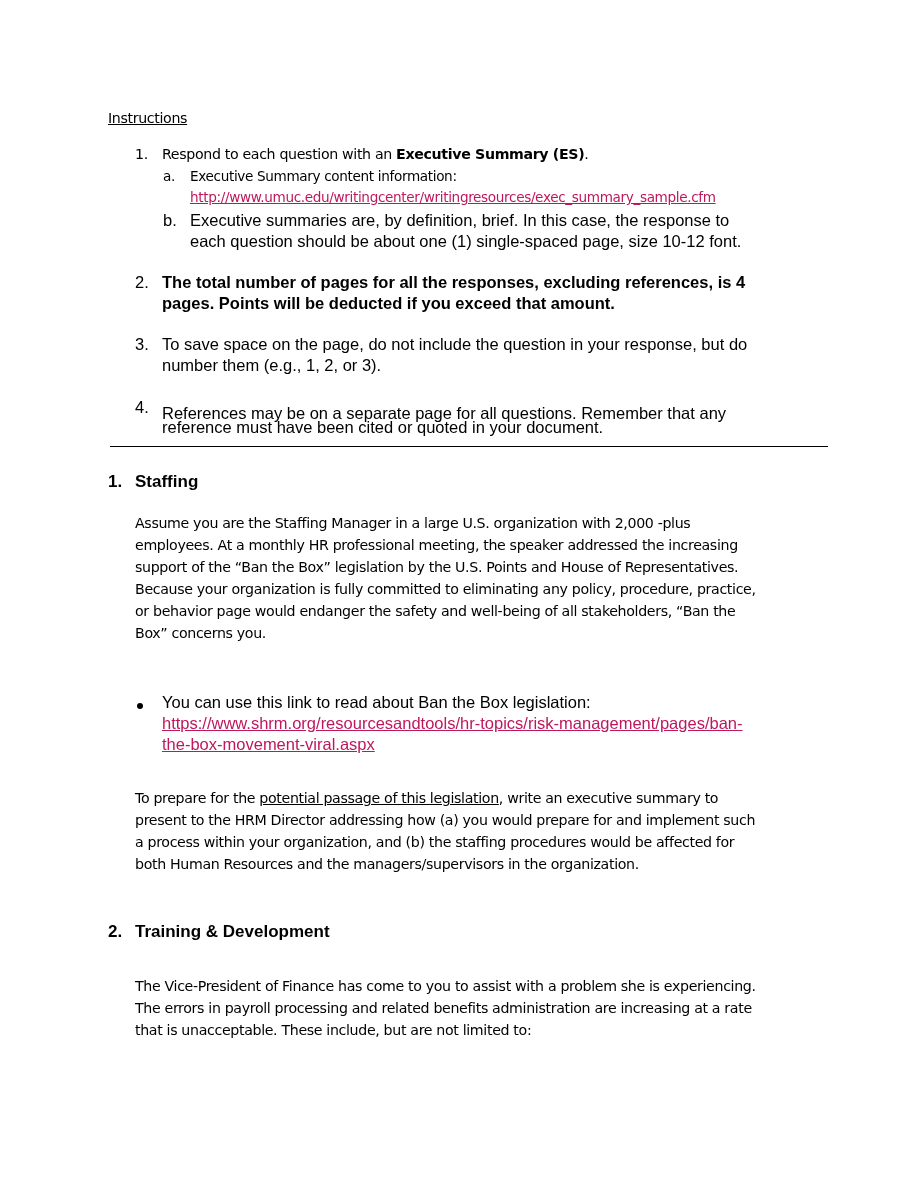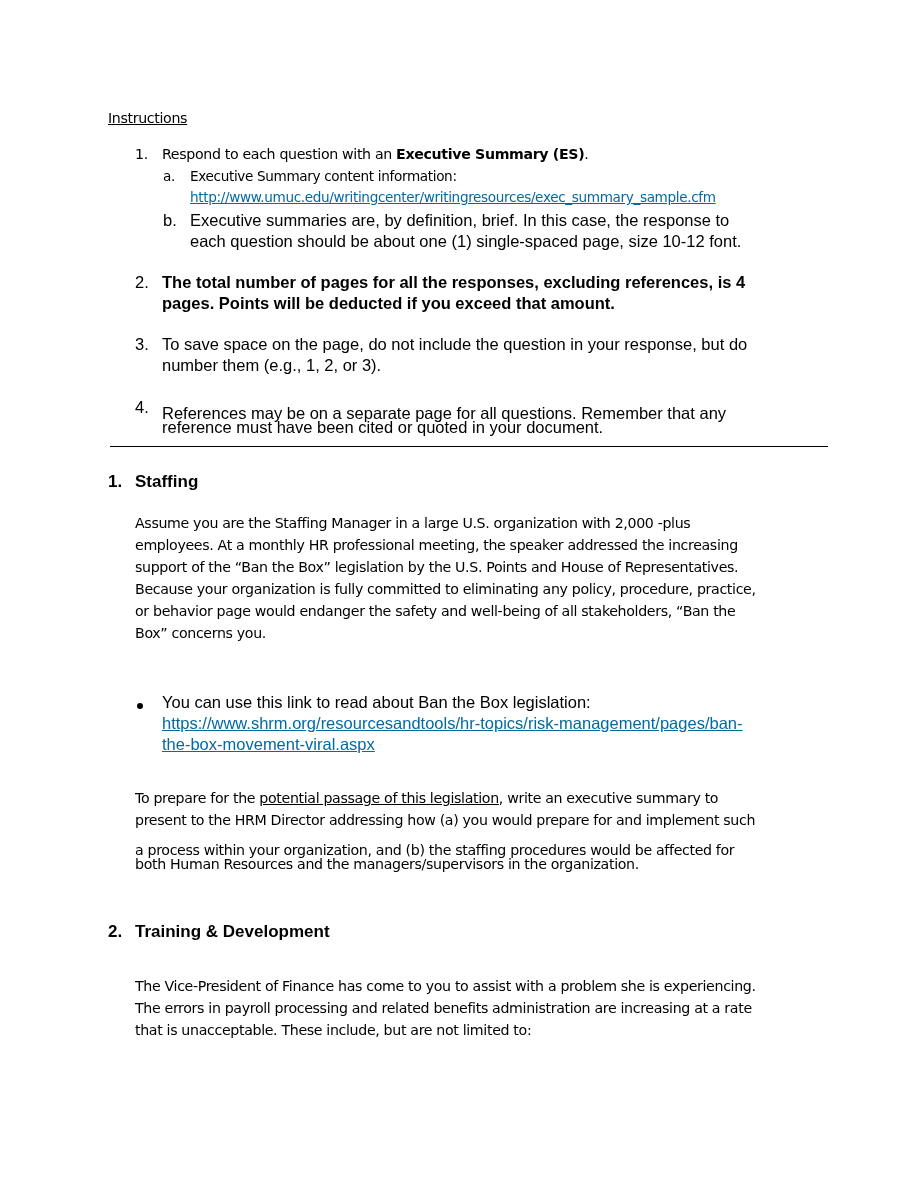--- a/index.html
+++ b/index.html
@@ -2,21 +2,21 @@
 <html><head>
 <meta charset="utf-8">
 <style>
   html, body { margin: 0; padding: 0; background: #ffffff; }
   body { width: 918px; height: 1188px; position: relative; overflow: hidden; color: #000; }
   .page { position: absolute; left: 0; top: 0; width: 918px; height: 1188px; background: #fff; }
   .abs { position: absolute; white-space: nowrap; }
   .sans { font-family: "Liberation Sans", sans-serif; }
   .cal { font-family: "DejaVu Sans", sans-serif; letter-spacing: -0.35px; }
   .u { text-decoration: underline; }
-  .link { color: #0369a1; text-decoration: underline; }
+  .link { color: #be185d; text-decoration: underline; }
   .b { font-weight: bold; }
   .hr { position: absolute; left: 110px; top: 446px; width: 718px; height: 0; border-top: 1.3px solid #000; }
   .t17 { font-size: 16.5px; }
   .c15 { font-size: 14.2px; }
   .c14 { font-size: 13.6px; }
   .h { font-size: 17px; font-weight: bold; }
   .bullet { position: absolute; left: 137px; top: 703px; width: 6px; height: 6px; background: #000; border-radius: 50%; }
 </style>
 </head>
 <body>
@@ -64,21 +64,21 @@
 
   <div class="bullet"></div>
   <div class="abs sans t17" style="left:162px; top:693px;">You can use this link to read about Ban the Box legislation:</div>
   <div class="abs sans t17 link" style="left:162px; top:714px;">https://www.shrm.org/resourcesandtools/hr-topics/risk-management/pages/ban-</div>
   <div class="abs sans t17 link" style="left:162px; top:735px;">the-box-movement-viral.aspx</div>
 
   <div class="abs cal c15" style="left:135px; top:790px;">
     <span>To prepare for the </span><span class="u">potential passage of this legislation</span><span>, write an executive summary to</span>
   </div>
   <div class="abs cal c15" style="left:135px; top:812px;">present to the HRM Director addressing how (a) you would prepare for and implement such</div>
-  <div class="abs cal c15" style="left:135px; top:834px;margin-top:8px;">a process within your organization, and (b) the staffing procedures would be affected for</div>
+  <div class="abs cal c15" style="left:135px; top:834px;">a process within your organization, and (b) the staffing procedures would be affected for</div>
   <div class="abs cal c15" style="left:135px; top:856px;">both Human Resources and the managers/supervisors in the organization.</div>
 
   <div class="abs sans h" style="left:108px; top:922px;">2.</div>
   <div class="abs sans h" style="left:135px; top:922px;">Training &amp; Development</div>
 
   <div class="abs cal c15" style="left:135px; top:1000px;">The errors in payroll processing and related benefits administration are increasing at a rate</div>
   <div class="abs cal c15" style="left:135px; top:978px;">The Vice-President of Finance has come to you to assist with a problem she is experiencing.</div>
   <div class="abs cal c15" style="left:135px; top:1022px;">that is unacceptable.  These include, but are not limited to:</div>
 
 </div>

